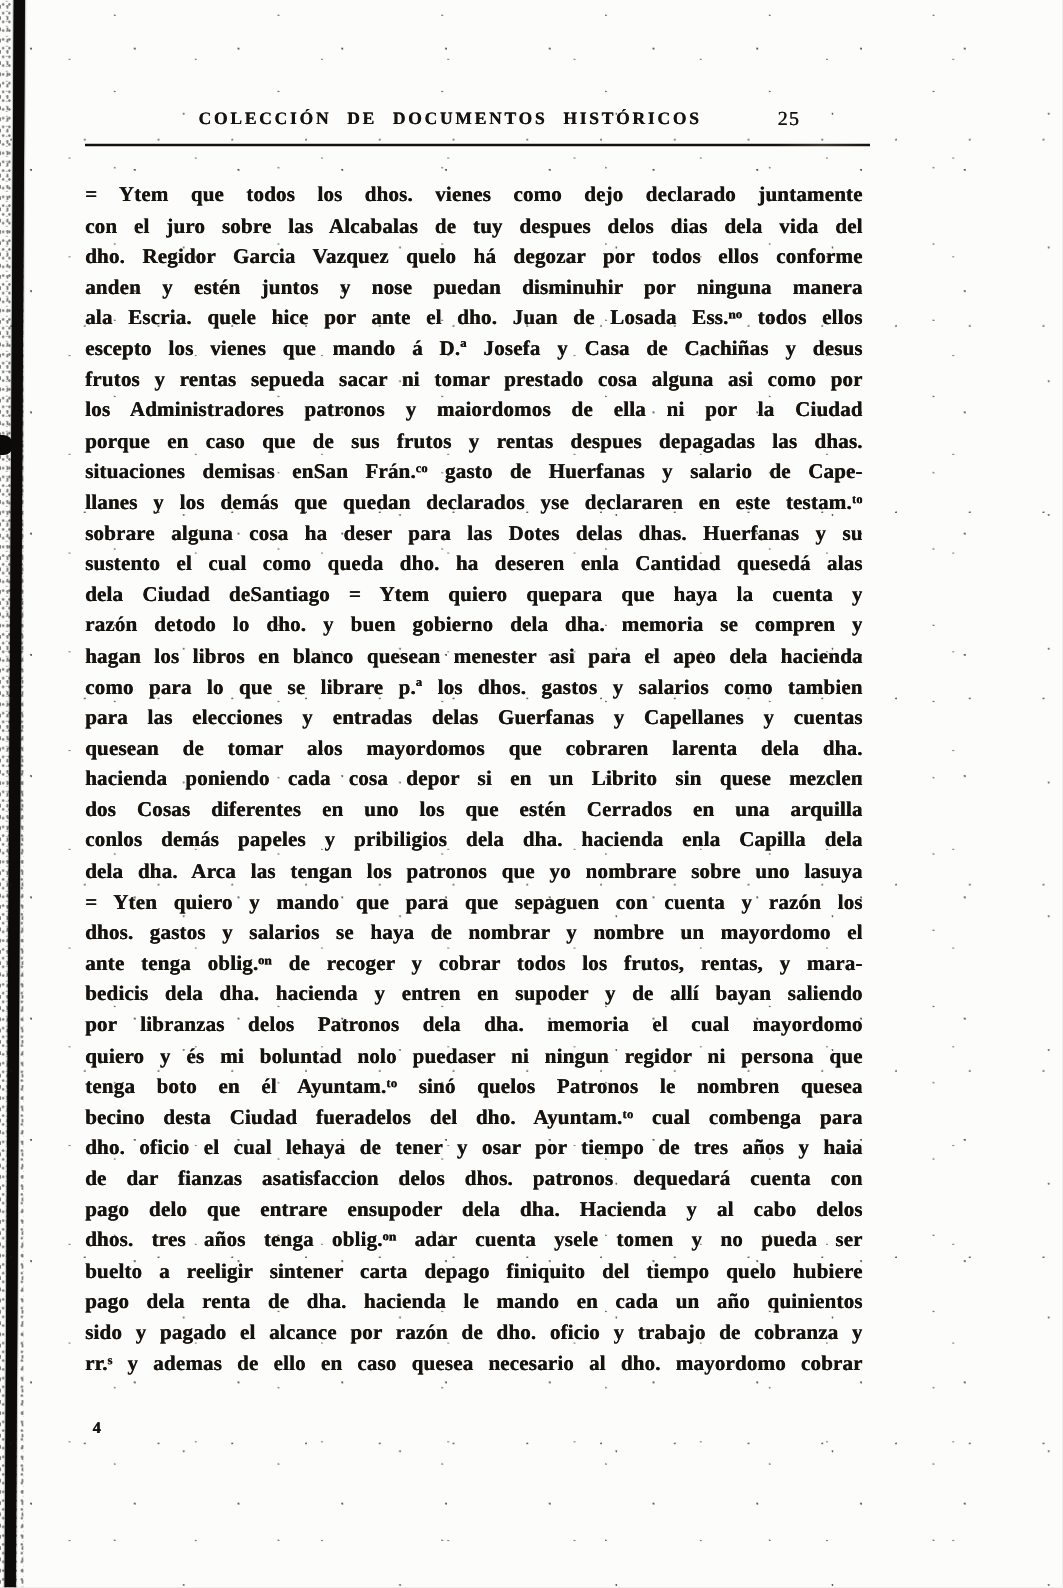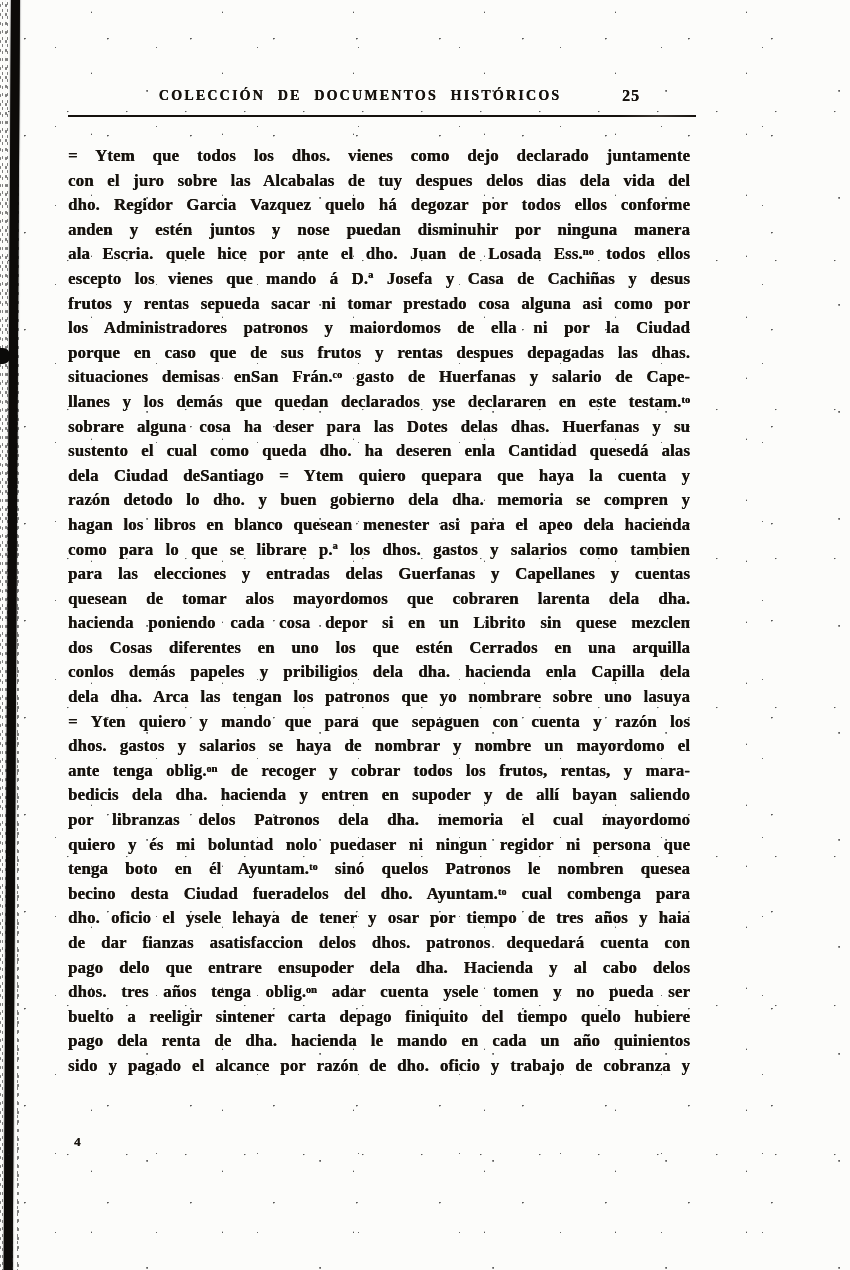--- a/index.html
+++ b/index.html
@@ -56,21 +56,20 @@
     position:absolute;left:0;right:40px;top:0;
     text-align:center;
     font-size:14px;font-weight:bold;
     letter-spacing:2.2px;word-spacing:7px;
     text-shadow:.3px 0 0 currentColor;
   }
   .folio{
     position:absolute;right:52px;top:-1px;
     font-size:16px;letter-spacing:1px;
     text-shadow:.3px 0 0 currentColor;
-    font-weight:bold;
   }
   .head-rule{
     position:absolute;left:0;right:-4px;top:27px;height:2px;
     background:linear-gradient(to right,#15110d 0 88%,#3a352f 94%,#15110d);
   }
   
   .text-block{
     position:absolute;left:68px;top:144px;width:622px;font-weight:bold;
   }
   .line{
@@ -126,23 +125,24 @@
     <div class="line">conlos demás papeles y pribiligios dela dha. hacienda enla Capilla dela</div>
     <div class="line">dela dha. Arca las tengan los patronos que yo nombrare sobre uno lasuya</div>
     <div class="line">= Yten quiero y mando que para que sepaguen con cuenta y razón los</div>
     <div class="line">dhos. gastos y salarios se haya de nombrar y nombre un mayordomo el</div>
     <div class="line">ante tenga oblig.ᵒⁿ de recoger y cobrar todos los frutos, rentas, y mara-</div>
     <div class="line">bedicis dela dha. hacienda y entren en supoder y de allí bayan saliendo</div>
     <div class="line">por libranzas delos Patronos dela dha. memoria el cual mayordomo</div>
     <div class="line">quiero y és mi boluntad nolo puedaser ni ningun regidor ni persona que</div>
     <div class="line">tenga boto en él Ayuntam.ᵗᵒ sinó quelos Patronos le nombren quesea</div>
     <div class="line">becino desta Ciudad fueradelos del dho. Ayuntam.ᵗᵒ cual combenga para</div>
-    <div class="line">dho. oficio el ysele lehaya de tener y osar por tiempo de tres años y haia</div>
+    <div class="line">dho. oficio el cual lehaya de tener y osar por tiempo de tres años y haia</div>
     <div class="line">de dar fianzas asatisfaccion delos dhos. patronos dequedará cuenta con</div>
     <div class="line">pago delo que entrare ensupoder dela dha. Hacienda y al cabo delos</div>
     <div class="line">dhos. tres años tenga oblig.ᵒⁿ adar cuenta ysele tomen y no pueda ser</div>
     <div class="line">buelto a reeligir sintener carta depago finiquito del tiempo quelo hubiere</div>
     <div class="line">pago dela renta de dha. hacienda le mando en cada un año quinientos</div>
     <div class="line">sido y pagado el alcance por razón de dho. oficio y trabajo de cobranza y</div>
+    <div class="line">rr.ˢ y ademas de ello en caso quesea necesario al dho. mayordomo cobrar</div>
   </main>
 
   <div class="sig-mark">4</div>
 </div>
 
 </body></html>

